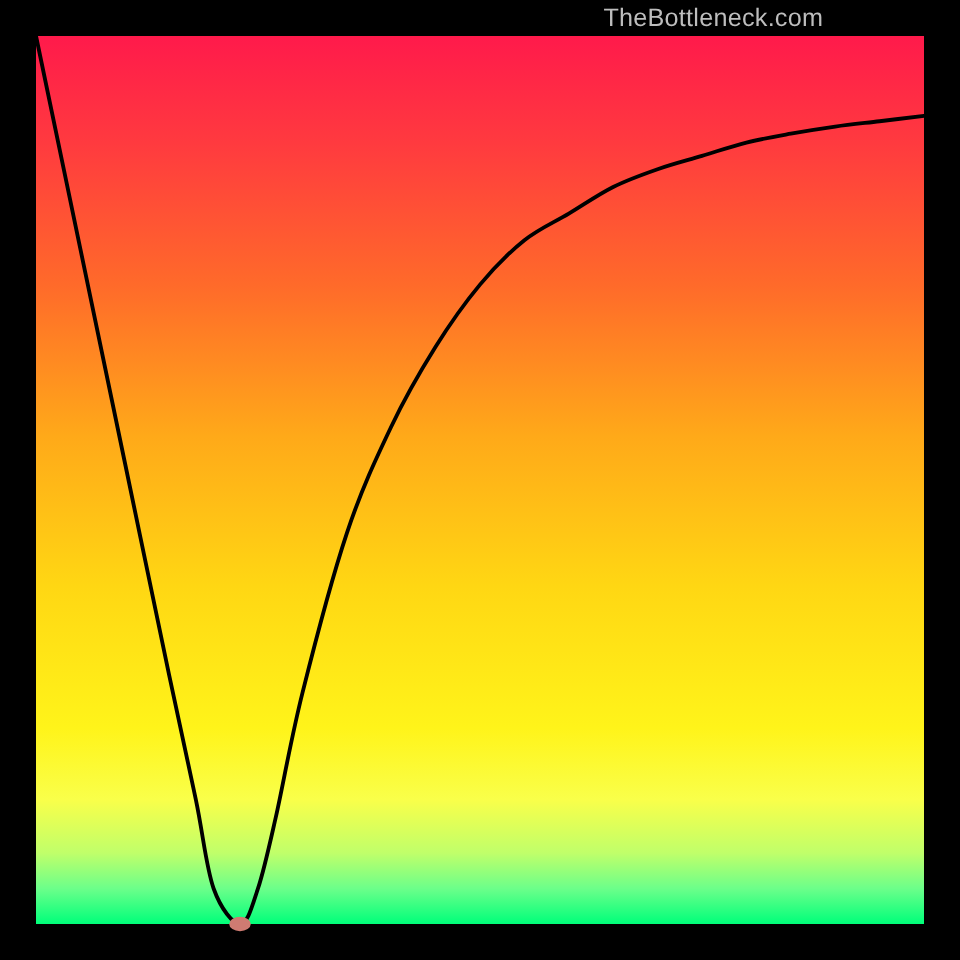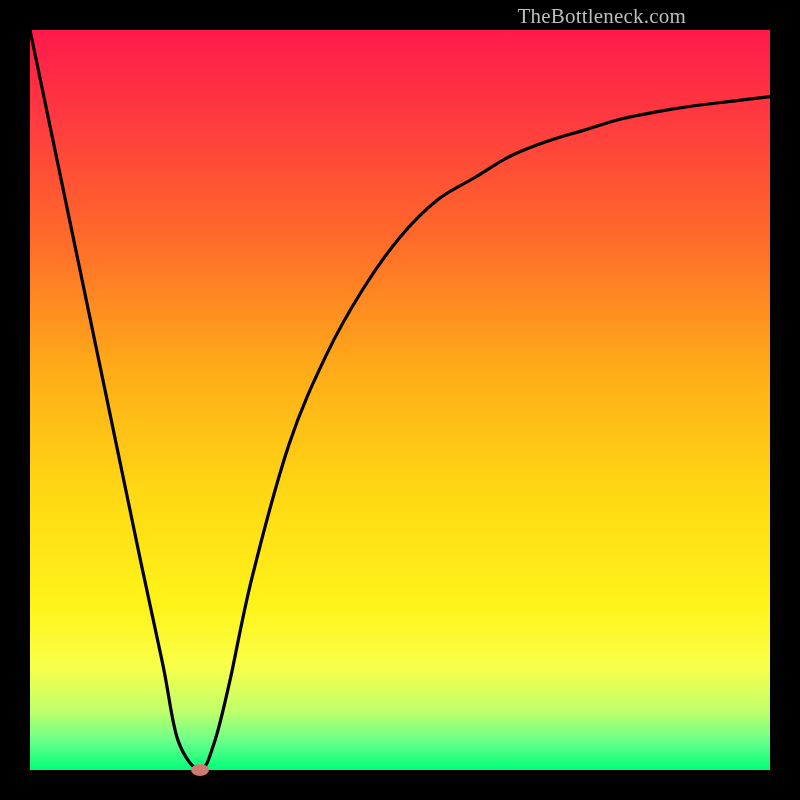--- a/index.html
+++ b/index.html
@@ -9,21 +9,20 @@
     height: 800px;
     background: #000;
     font-family: Arial, Helvetica, sans-serif;
     overflow: hidden;
   }
   .frame {
     position: relative;
     width: 716px;
     height: 800px;
     background: #000;
-    font-family: Liberation Serif, serif;
   }
   .plot-area {
     position: absolute;
     left: 30px;
     top: 30px;
     width: 740px;
     height: 740px;
     background: linear-gradient(to bottom,
       #ff1a4b 0%,
       #ff3a3f 12%,

